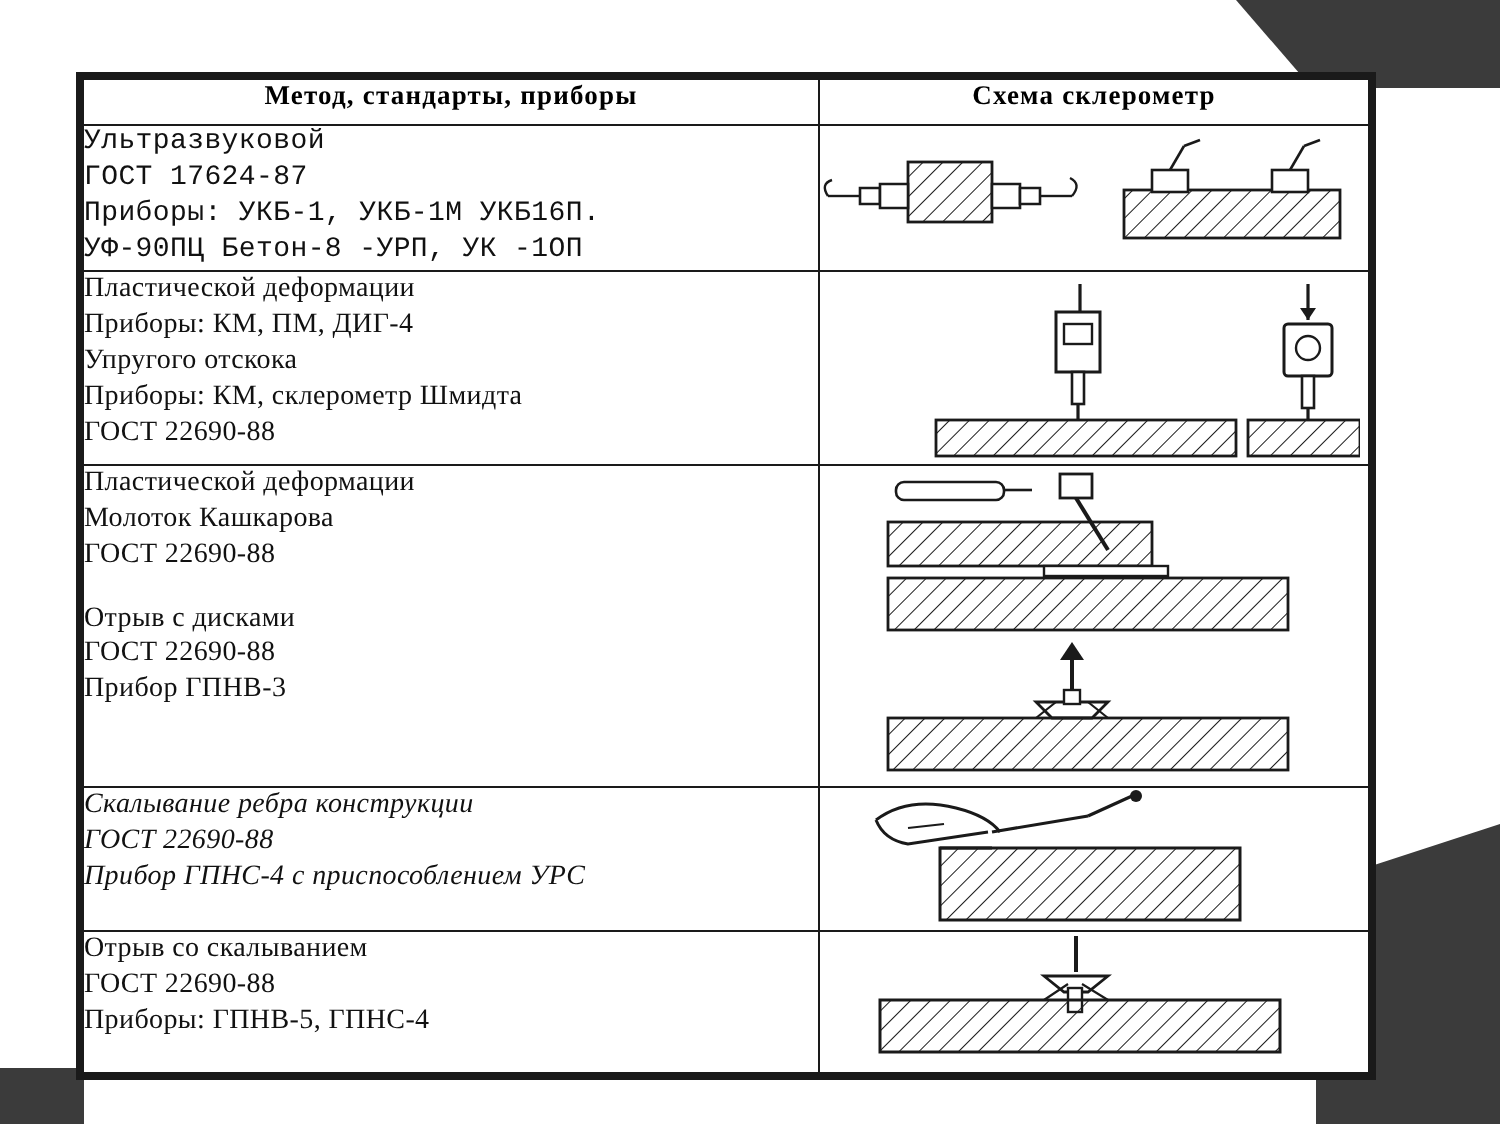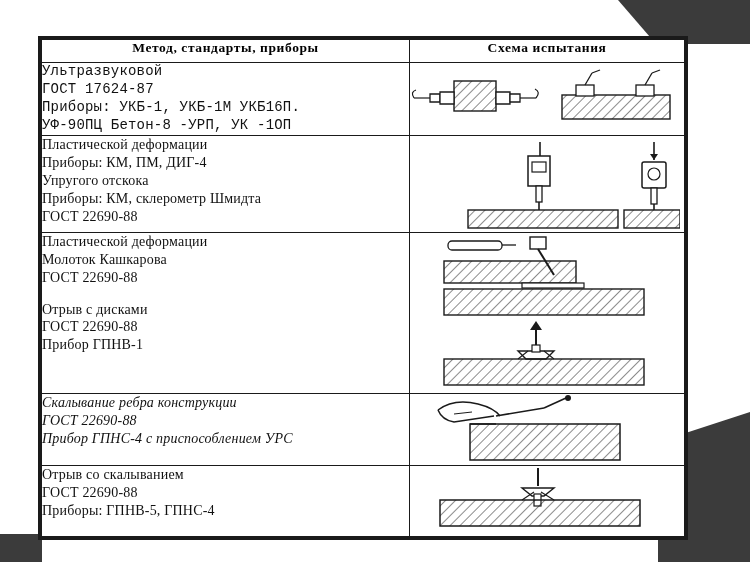--- a/index.html
+++ b/index.html
@@ -109,21 +109,21 @@
 
   <div class="table-wrap">
     <table class="main">
       <colgroup>
         <col class="col-left">
         <col class="col-right">
       </colgroup>
       <thead>
         <tr>
           <th>Метод, стандарты, приборы</th>
-          <th>Схема испытания</th>
+          <th>Схема склерометр</th>
         </tr>
       </thead>
       <tbody>
 
         <tr class="r1">
           <td class="cell-text">Ультразвуковой
 ГОСТ 17624-87
 Приборы: УКБ-1, УКБ-1М УКБ16П.
 УФ-90ПЦ Бетон-8 -УРП,  УК -1ОП</td>
           <td class="scheme">
@@ -183,21 +183,21 @@
               <rect x="214" y="74" width="56" height="18" fill="url(#hatch)" stroke="#1a1a1a" stroke-width="1.4"></rect>
             </svg>
           </td>
         </tr>
 
         <tr class="r3">
           <td class="cell-text"><span>Пластической деформации
 Молоток Кашкарова
 ГОСТ 22690-88</span><span class="gap"></span><span>Отрыв с дисками
 ГОСТ 22690-88
-Прибор ГПНВ-1</span></td>
+Прибор ГПНВ-3</span></td>
           <td class="scheme">
             <svg width="270" height="158" viewBox="0 0 270 158">
 
               <rect x="38" y="8" width="54" height="9" rx="4" fill="#fff" stroke="#1a1a1a" stroke-width="1.3"></rect>
               <path d="M92 12 h14" stroke="#1a1a1a" stroke-width="1.3"></path>
 
               <rect x="120" y="4" width="16" height="12" fill="#fff" stroke="#1a1a1a" stroke-width="1.4"></rect>
               <path d="M128 16 l16 26" stroke="#1a1a1a" stroke-width="2"></path>
 
               <rect x="34" y="28" width="132" height="22" fill="url(#hatch)" stroke="#1a1a1a" stroke-width="1.4"></rect>

